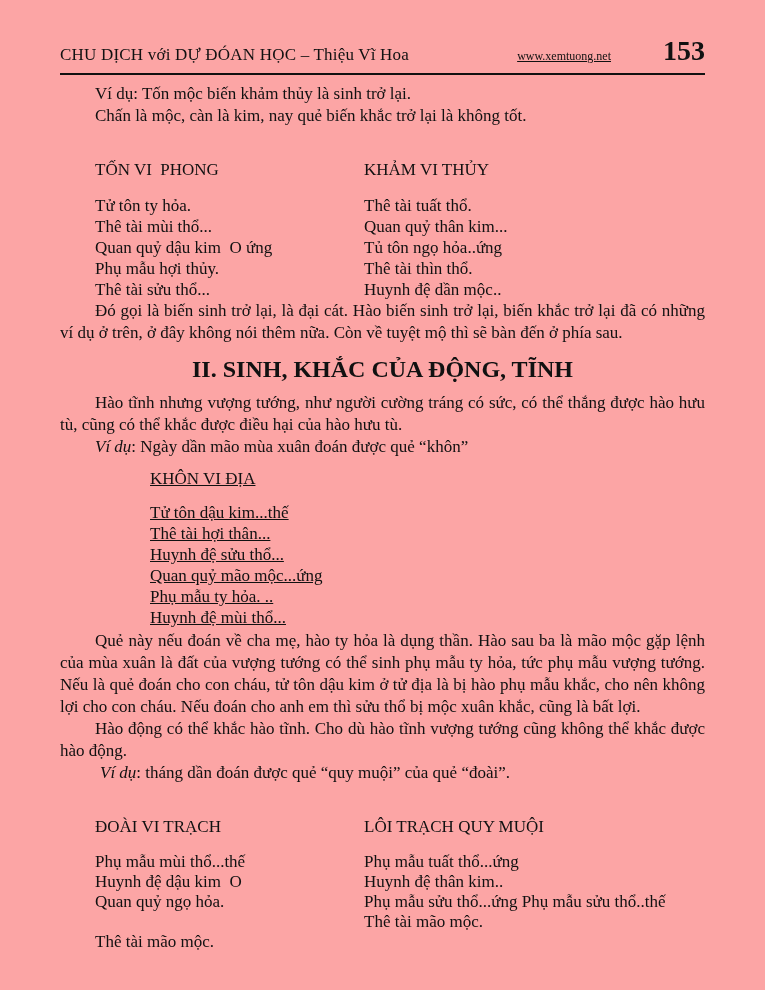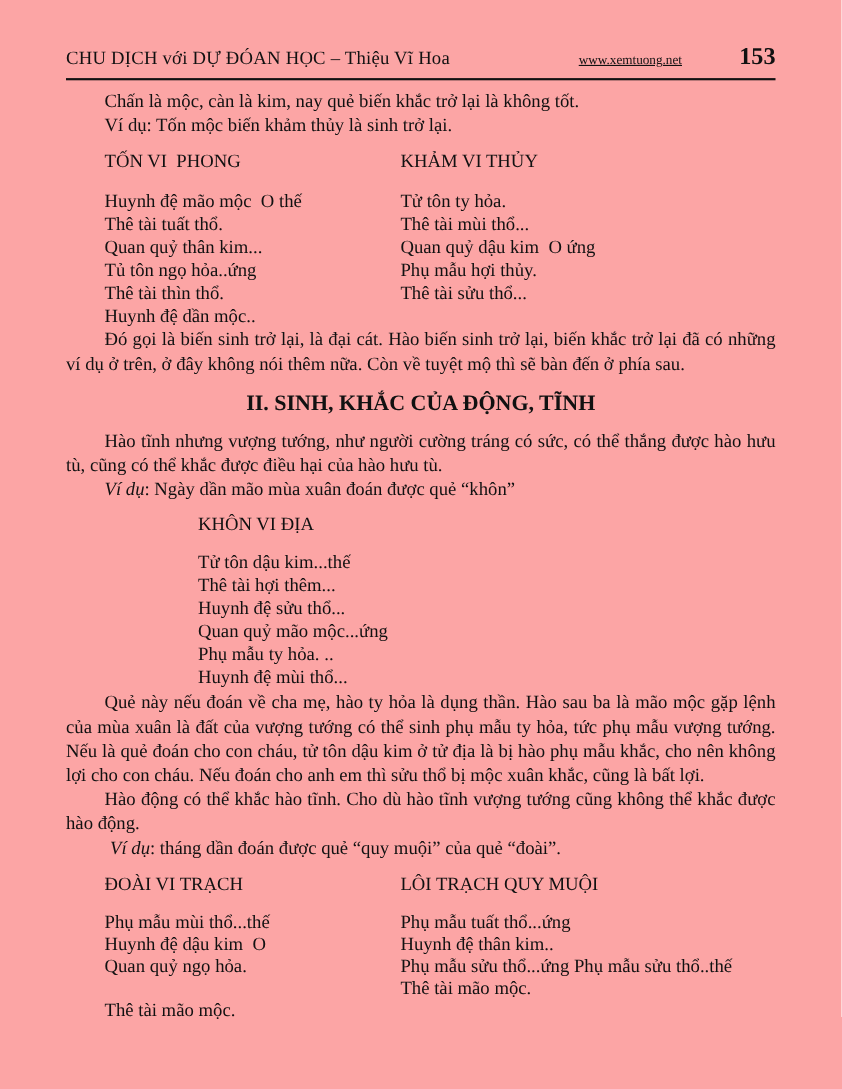--- a/index.html
+++ b/index.html
@@ -23,88 +23,87 @@
     align-items: baseline;
     white-space: nowrap;
   }
   .hdr-title { font-size: 17px; letter-spacing: 0.2px; }
   .hdr-site {
     margin-left: auto;
     margin-right: 52px;
     font-size: 12px;
     text-decoration: underline;
   }
-  .hdr-page { font-size: 22px; font-weight: bold; }
+  .hdr-page { font-size: 28px; font-weight: bold; }
   .hdr-rule {
     border: none;
     border-top: 2px solid #111111;
     margin-top: 6px;
     height: 0;
   }
   
   .intro { margin-top: 8px; }
   .indent { text-indent: 35px; }
   .para { text-align: justify; text-indent: 35px; }
   
   .pair-grid {
     display: grid;
     grid-template-columns: 269px 1fr;
     padding-left: 35px;
   }
-  .pair-titles { margin-top: 11px; }
+  .pair-titles { margin-top: 32px; }
   .pair-lines { margin-top: 14px; line-height: 21px; }
   .pair-cell { white-space: pre; }
   .pair-title { white-space: pre; }
   
   .section-heading {
     margin-top: 12px;
     margin-bottom: 10px;
     text-align: center;
-    font-size: 20px;
+    font-size: 24px;
     line-height: 26px;
     font-weight: bold;
   }
   .p2 { margin-top: 4px; }
   
   .example { text-indent: 35px; }
   .example .lbl { font-style: italic; }
   .example3 { text-indent: 40px; }
   
-  .khon { margin-left: 120px; }
+  .khon { margin-left: 90px; text-decoration: underline; }
   .khon-title { margin-top: 10px; white-space: pre; }
   .khon-lines { margin-top: 12px; line-height: 21px; }
   .khon-lines div { white-space: pre; }
   .p3 { margin-top: 2px; }
   .pair2-lines { line-height: 20px; }
   .pair2-lines .pair-cell { line-height: 20px; }
 </style>
 </head>
 <body>
 
 <div class="page">
 
   <div class="hdr">
     <span class="hdr-title">CHU DỊCH với DỰ ĐÓAN HỌC – Thiệu Vĩ Hoa</span>
     <span class="hdr-site">www.xemtuong.net</span>
     <span class="hdr-page">153</span>
   </div>
   <hr class="hdr-rule">
 
   <div class="intro">
+    <div class="indent">Ví dụ: Tốn mộc biến khảm thủy là sinh trở lại.</div>
     <div class="indent">Chấn là mộc, càn là kim, nay quẻ biến khắc trở lại là không tốt.</div>
-    <div class="indent">Ví dụ: Tốn mộc biến khảm thủy là sinh trở lại.</div>
   </div>
 
   <div class="pair-grid pair-titles">
     <div class="pair-title">TỐN VI  PHONG</div>
     <div class="pair-title">KHẢM VI THỦY</div>
   </div>
 
   <div class="pair-grid pair-lines">
-    <div class="pair-cell">Huynh đệ mão mộc  O thế</div>
     <div class="pair-cell">Tử tôn ty hỏa.</div>
     <div class="pair-cell">Thê tài tuất thổ.</div>
     <div class="pair-cell">Thê tài mùi thổ...</div>
     <div class="pair-cell">Quan quỷ thân kim...</div>
     <div class="pair-cell">Quan quỷ dậu kim  O ứng</div>
     <div class="pair-cell">Tủ tôn ngọ hỏa..ứng</div>
     <div class="pair-cell">Phụ mẫu hợi thủy.</div>
     <div class="pair-cell">Thê tài thìn thổ.</div>
     <div class="pair-cell">Thê tài sửu thổ...</div>
     <div class="pair-cell">Huynh đệ dần mộc..</div>
@@ -115,21 +114,21 @@
   <h2 class="section-heading">II. SINH, KHẮC CỦA ĐỘNG, TĨNH</h2>
 
   <p class="para p2">Hào tĩnh nhưng vượng tướng, như người cường tráng có sức, có thể thắng được hào hưu tù, cũng có thể khắc được điều hại của hào hưu tù.</p>
 
   <div class="example"><span class="lbl">Ví dụ</span><span>: Ngày dần mão mùa xuân đoán được quẻ “khôn”</span></div>
 
   <div class="khon">
     <div class="khon-title">KHÔN VI ĐỊA</div>
     <div class="khon-lines">
       <div>Tử tôn dậu kim...thế</div>
-      <div>Thê tài hợi thêm...</div>
+      <div>Thê tài hợi thân...</div>
       <div>Huynh đệ sửu thổ...</div>
       <div>Quan quỷ mão mộc...ứng</div>
       <div>Phụ mẫu ty hỏa. ..</div>
       <div>Huynh đệ mùi thổ...</div>
     </div>
   </div>
 
   <p class="para p3">Quẻ này nếu đoán về cha mẹ, hào ty hỏa là dụng thần. Hào sau ba là mão mộc gặp lệnh của mùa xuân là đất của vượng tướng có thể sinh phụ mẫu ty hỏa, tức phụ mẫu vượng tướng. Nếu là quẻ đoán cho con cháu, tử tôn dậu kim ở tử địa là bị hào phụ mẫu khắc, cho nên không lợi cho con cháu. Nếu đoán cho anh em thì sửu thổ bị mộc xuân khắc, cũng là bất lợi.</p>
 
   <p class="para">Hào động có thể khắc hào tĩnh. Cho dù hào tĩnh vượng tướng cũng không thể khắc được hào động.</p>

